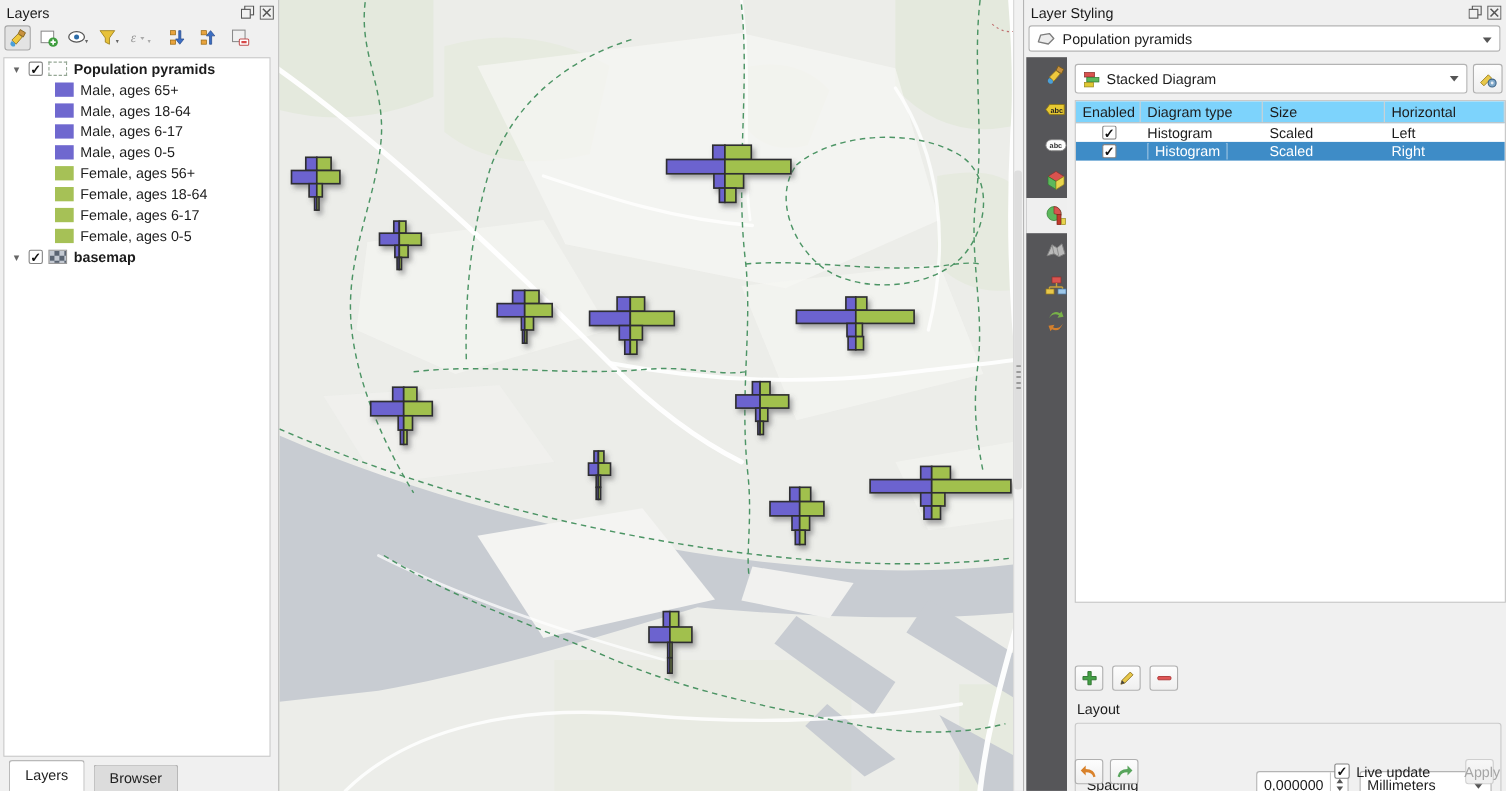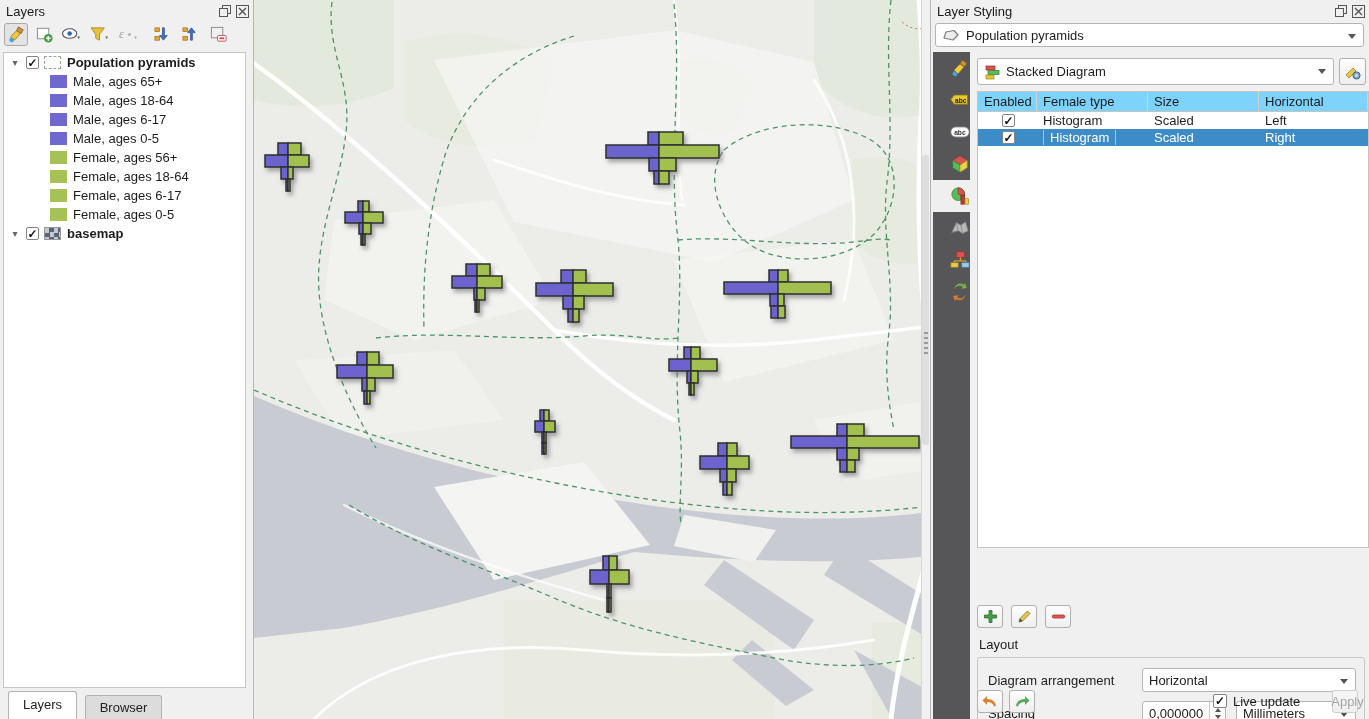--- a/index.html
+++ b/index.html
@@ -504,21 +504,21 @@
             <path d="M2 12 L9 5 L12 8 L5 15 Z" fill="#e8c84a" stroke="#9a7d1c" stroke-width=".8"></path>
             <circle cx="12.5" cy="12.5" r="3.6" fill="#7fa8c9" stroke="#41678a"></circle>
             <circle cx="12.5" cy="12.5" r="1.3" fill="#e9eef3"></circle>
           </svg>
         </div>
       </div>
 
       <div class="dtable">
         <div class="thead" id="thead">
             <span class="hc c w0" style="display: block; text-align: left;">Enabled</span>
-            <span class="hc c w1">Female type</span>
+            <span class="hc c w1">Diagram type</span>
             <span class="hc c w2">Size</span>
             <span class="hc c w3">Horizontal</span>
           </div>
         <div id="tbody">
             <div class="trow">
               <span class="c w0">
                 <span class="cb on"></span>
               </span>
               <span class="c w1"><span>Histogram</span></span>
               <span class="c w2">Scaled</span>
@@ -550,27 +550,20 @@
         <span class="btn">
           <svg width="15" height="15" viewBox="0 0 15 15">
               <rect x="1.5" y="6" width="12" height="3" rx="1" fill="#e05555" stroke="#a33" stroke-width=".8"></rect>
             </svg>
         </span>
       </div>
 
       <div class="layout-head">Layout</div>
 
       <div class="groupbox">
-        <div class="grow" style="top:9px; height:26px;">
-          <span class="glabel">Diagram arrangement</span>
-          <div class="combo" style="flex:1">
-            <span>Horizontal</span>
-            <span class="arrow"></span>
-          </div>
-        </div>
         <div class="grow" style="top:42px; height:26px;">
           <span class="glabel">Spacing</span>
           <div class="spin">
             <span>0,000000</span>
             <span class="steps">
                 <span class="tri-up"></span>
                 <span class="tri-dn"></span>
               </span>
           </div>
           <div class="combo" style="flex:1; margin-left:10px">

